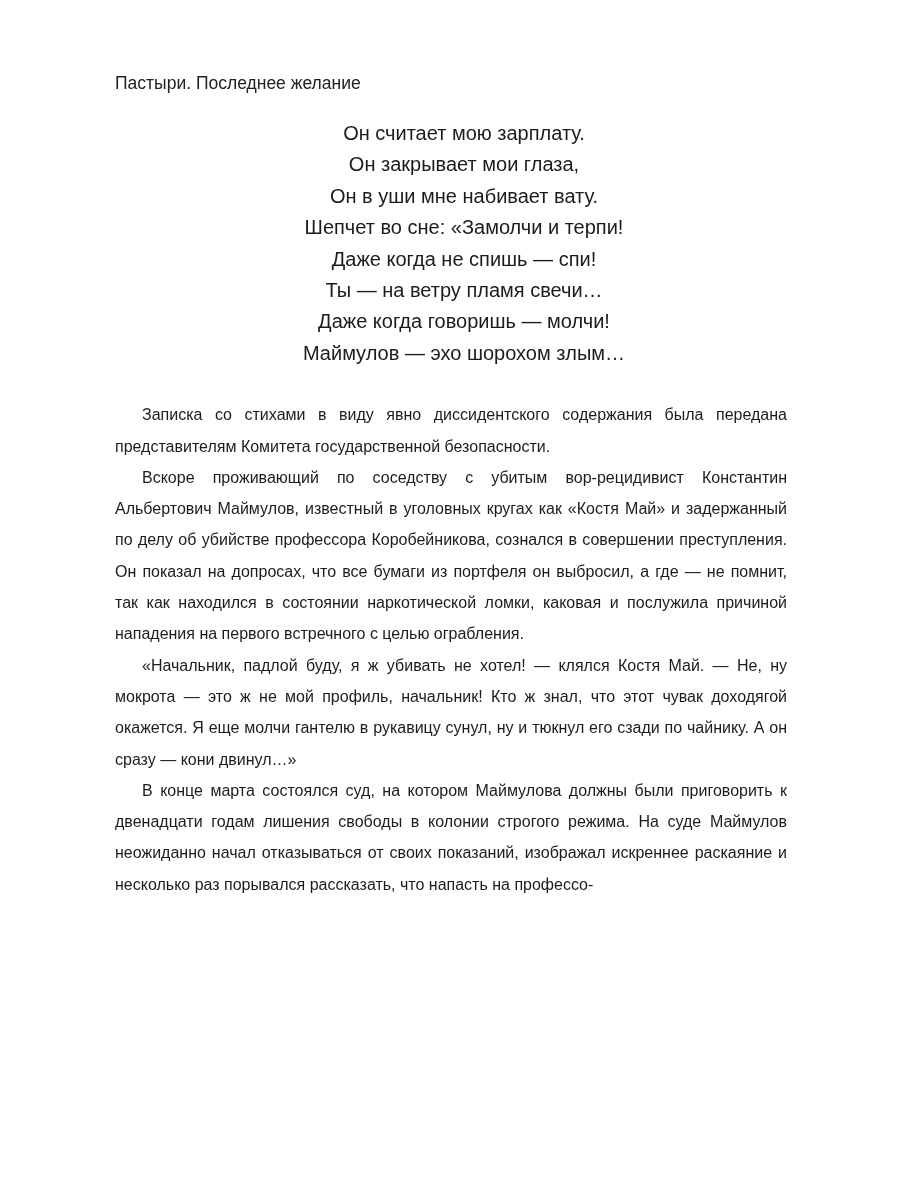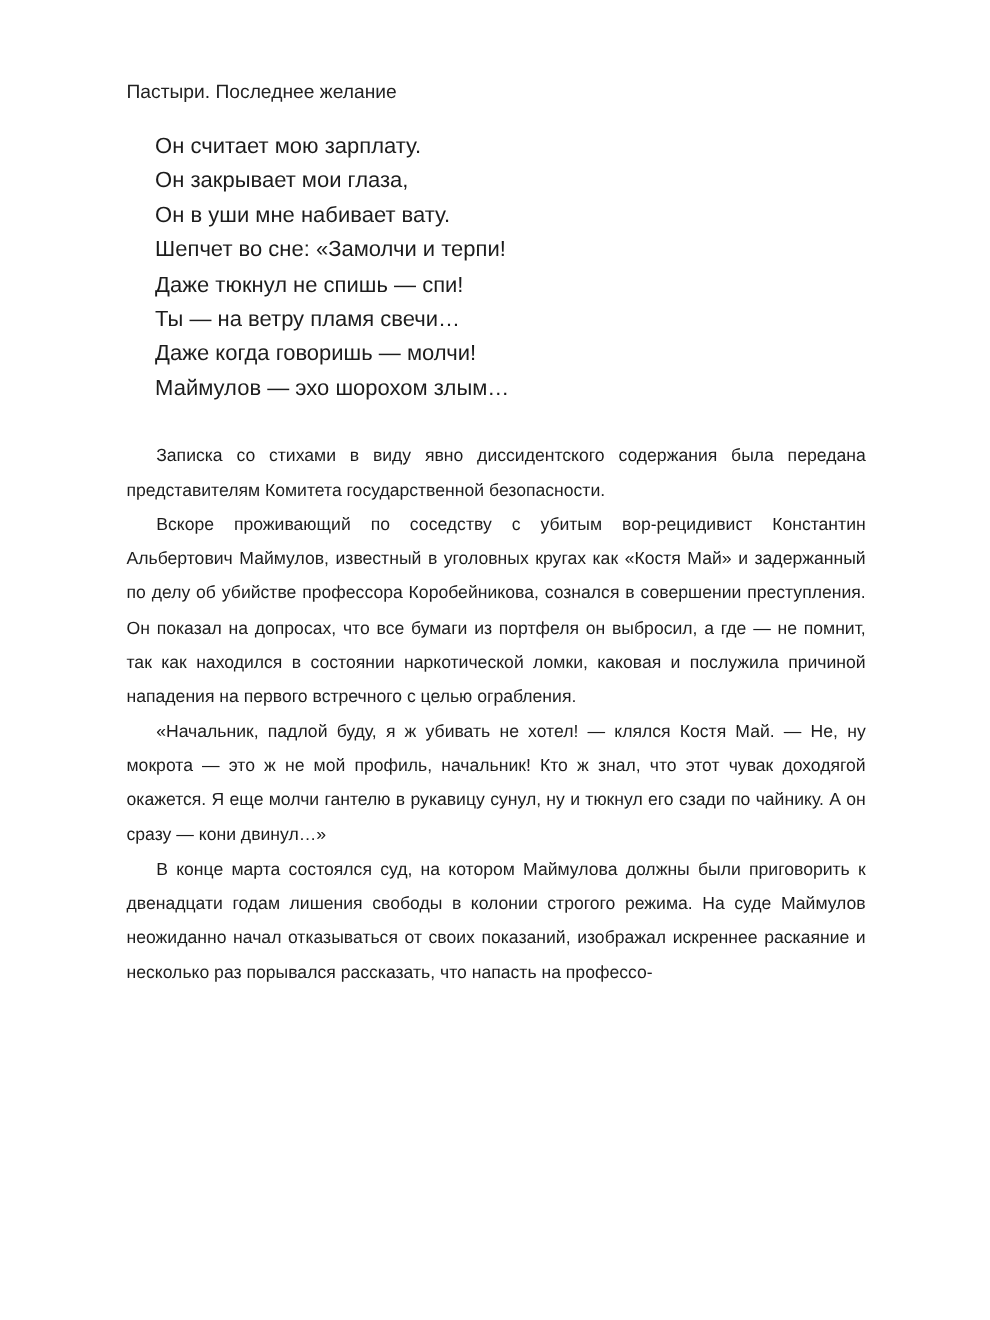--- a/index.html
+++ b/index.html
@@ -31,20 +31,21 @@
   }
   .poem {
     margin-top: 24px;
     margin-left: 26px;
   }
   .poem-line {
     font-size: 20px;
     line-height: 31.4px;
     white-space: nowrap;
     color: #1c1c1c;
+    text-align: center;
   }
   .body-text {
     margin-top: 30px;
   }
   .paragraph {
     margin: 0;
     font-size: 16px;
     line-height: 31.3px;
     text-align: justify;
     text-indent: 27px;
@@ -64,21 +65,21 @@
 <div class="page">
   <div class="content">
 
     <div class="running-header">Пастыри. Последнее желание</div>
 
     <div class="poem">
       <div class="poem-line">Он считает мою зарплату.</div>
       <div class="poem-line">Он закрывает мои глаза,</div>
       <div class="poem-line">Он в уши мне набивает вату.</div>
       <div class="poem-line">Шепчет во сне: «Замолчи и терпи!</div>
-      <div class="poem-line">Даже тюкнул не спишь — спи!</div>
+      <div class="poem-line">Даже когда не спишь — спи!</div>
       <div class="poem-line">Ты — на ветру пламя свечи…</div>
       <div class="poem-line">Даже когда говоришь — молчи!</div>
       <div class="poem-line">Маймулов — эхо шорохом злым…</div>
     </div>
 
     <div class="body-text">
       <p class="paragraph">Записка со стихами в виду явно диссидентского содержания была передана представителям Комитета государственной безопасности.</p>
       <p class="paragraph">Вскоре проживающий по соседству с убитым вор-рецидивист Константин Альбертович Маймулов, известный в уголовных кругах как «Костя Май» и задержанный по делу об убийстве профессора Коробейникова, сознался в совершении преступления. Он показал на допросах, что все бумаги из портфеля он выбросил, а где — не помнит, так как находился в состоянии наркотической ломки, каковая и послужила причиной нападения на первого встречного с целью ограбления.</p>
       <p class="paragraph">«Начальник, падлой буду, я ж убивать не хотел! — клялся Костя Май. — Не, ну мокрота — это ж не мой профиль, начальник! Кто ж знал, что этот чувак доходягой окажется. Я еще молчи гантелю в рукавицу сунул, ну и тюкнул его сзади по чайнику. А он сразу — кони двинул…»</p>
       <p class="paragraph">В конце марта состоялся суд, на котором Маймулова должны были приговорить к двенадцати годам лишения свободы в колонии строгого режима. На суде Маймулов неожиданно начал отказываться от своих показаний, изображал искреннее раскаяние и несколько раз порывался рассказать, что напасть на профессо-</p>

